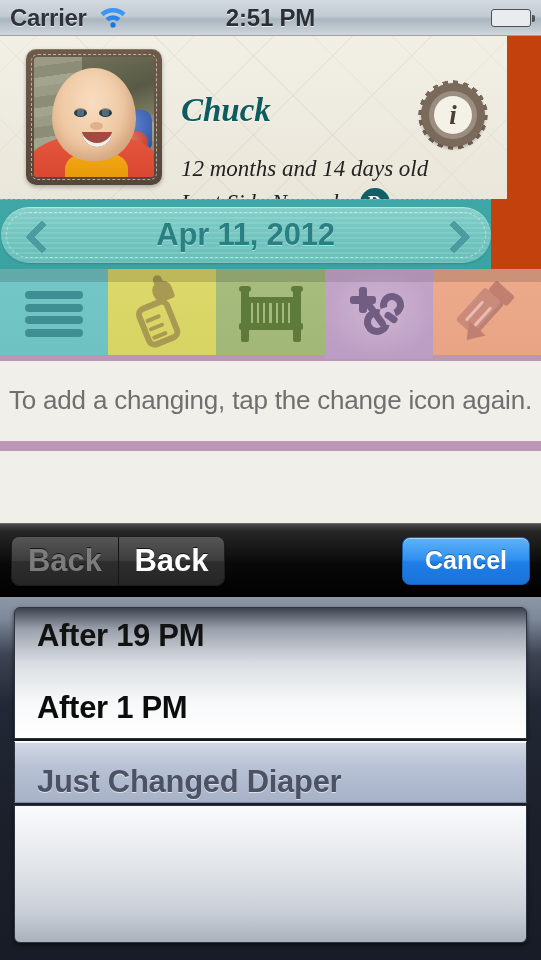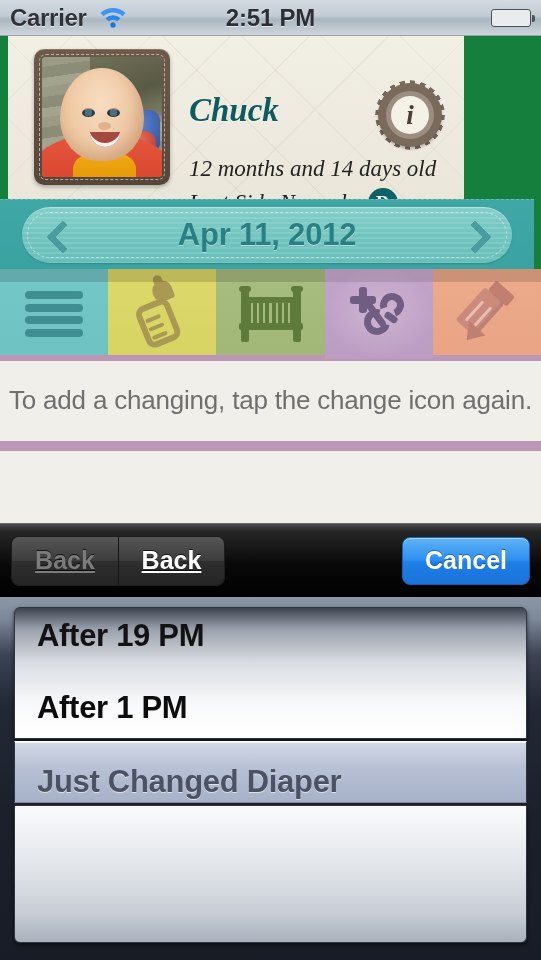--- a/index.html
+++ b/index.html
@@ -9,21 +9,21 @@
   }
   body {
     font-family: "Liberation Sans", sans-serif;
     -webkit-font-smoothing: antialiased;
   }
   #phone {
     position: relative;
     width: 541px;
     height: 960px;
     overflow: hidden;
-    background: #15803d;
+    background: #c2410c;
   }
 
   
   .statusbar {
     position: absolute;
     top: 0; left: 0;
     width: 541px; height: 36px;
     background: linear-gradient(to bottom, #d3dae0 0%, #c3ccd4 45%, #aab6c0 55%, #cfd6dc 100%);
     border-bottom: 1px solid #9aa3ac;
     display: flex;
@@ -76,22 +76,22 @@
   .battery-fill {
     height: 100%;
     width: 95%;
     border-radius: 1px;
     background: linear-gradient(to bottom, #a6e84f 0%, #64c818 50%, #53b512 100%);
   }
 
   
   .baby-header {
     position: absolute;
-    top: 36px; left: 8px;
-    width: 456px; height: 163px;
+    top: 36px; left: 0;
+    width: 507px; height: 163px;
     background:
       repeating-linear-gradient(45deg, rgba(198,190,175,0.20) 0 1px, rgba(0,0,0,0) 1px 56px),
       repeating-linear-gradient(-45deg, rgba(198,190,175,0.20) 0 1px, rgba(0,0,0,0) 1px 56px),
       linear-gradient(to bottom, #f2efe5 0%, #eae6da 100%);
     box-sizing: border-box;
   }
   .photo-frame {
     position: absolute;
     left: 26px; top: 13px;
     width: 136px; height: 136px;
@@ -262,21 +262,21 @@
     font-style: italic;
     font-weight: bold;
     font-size: 27px;
     color: #4a3f35;
   }
 
   
   .date-bar {
     position: absolute;
     top: 199px; left: 0;
-    width: 534px; height: 70px;
+    width: 491px; height: 70px;
     background: linear-gradient(to bottom, #3fa8a7 0%, #3aa3a2 100%);
     border-top: 1px dashed rgba(255,255,255,0.25);
     display: flex;
     align-items: center;
     justify-content: center;
     box-sizing: border-box;
   }
   .date-pill {
     position: relative;
     width: 490px; height: 56px;
@@ -516,28 +516,27 @@
     overflow: hidden;
     box-shadow: inset 0 1px 0 rgba(255,255,255,0.22), 0 1px 1px rgba(0,0,0,0.5);
     border: 1px solid #1d1d1d;
   }
   .seg-btn {
     min-width: 106px;
     height: 48px;
     display: flex;
     align-items: center;
     justify-content: center;
-    font-size: 25px;
+    font-size: 31px;
     font-weight: bold;
     background: linear-gradient(to bottom, #565656 0%, #3c3c3c 50%, #2e2e2e 51%, #252525 100%);
     color: #ffffff;
     text-shadow: 0 -1px 0 rgba(0,0,0,0.7);
     cursor: pointer;
     box-sizing: border-box;
-    text-decoration: underline;
   }
   .seg-btn + .seg-btn { border-left: 1px solid #151515; }
   .seg-btn.disabled { color: #7c7c7c; cursor: default; }
   .cancel-btn {
     margin-left: auto;
     min-width: 128px;
     height: 48px;
     display: flex;
     align-items: center;
     justify-content: center;

